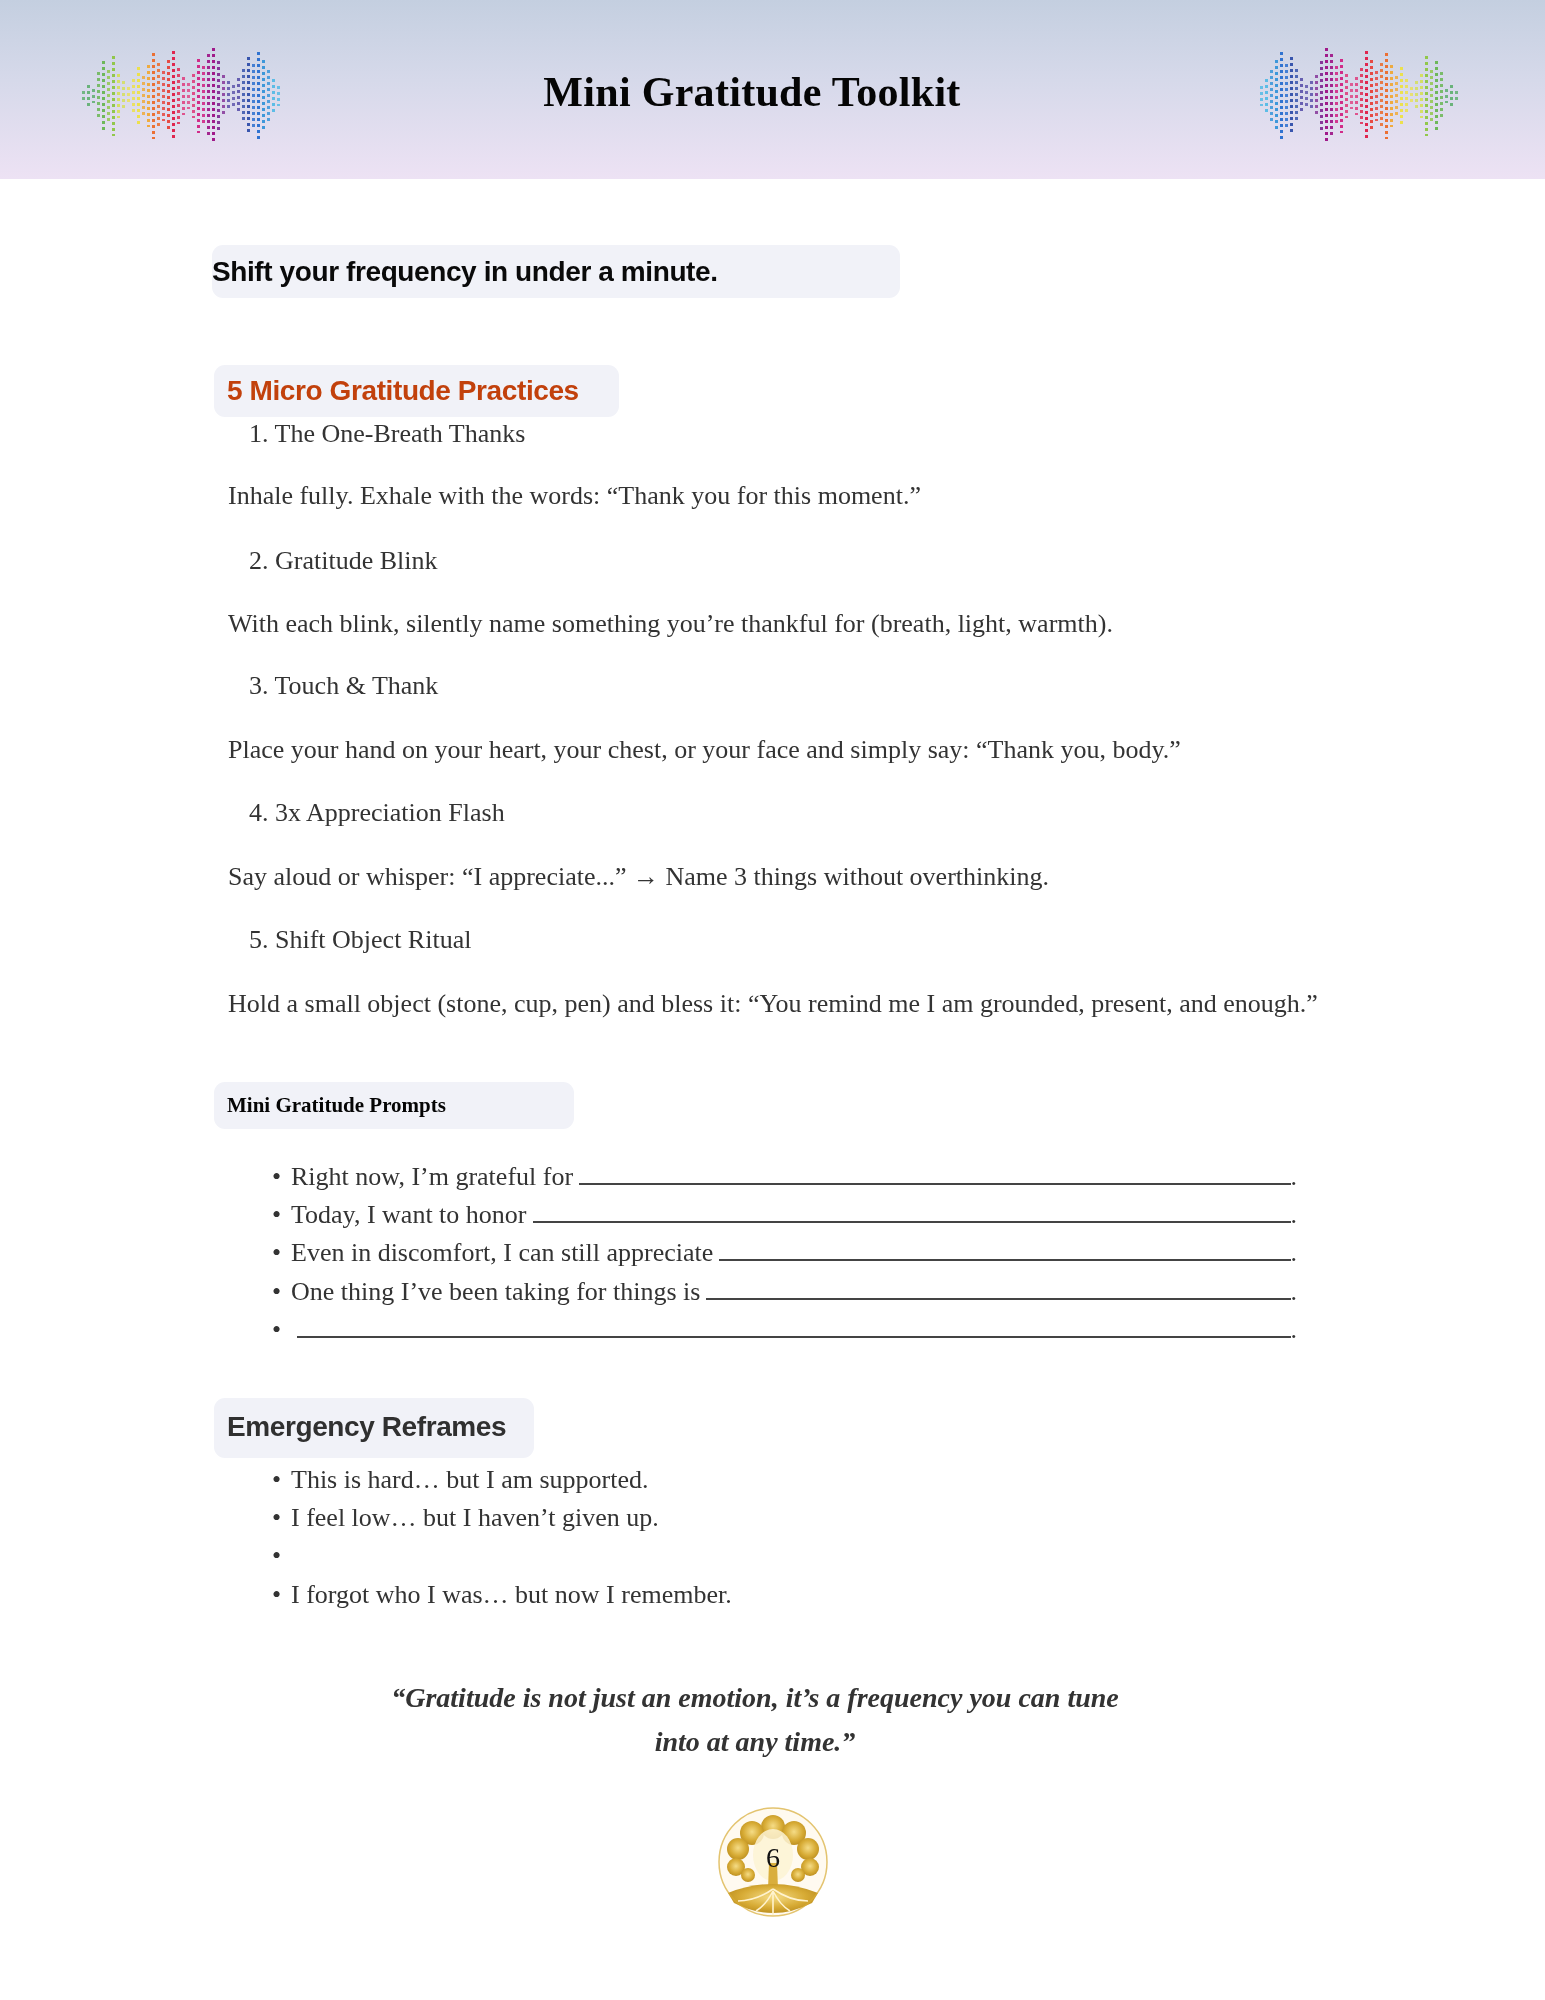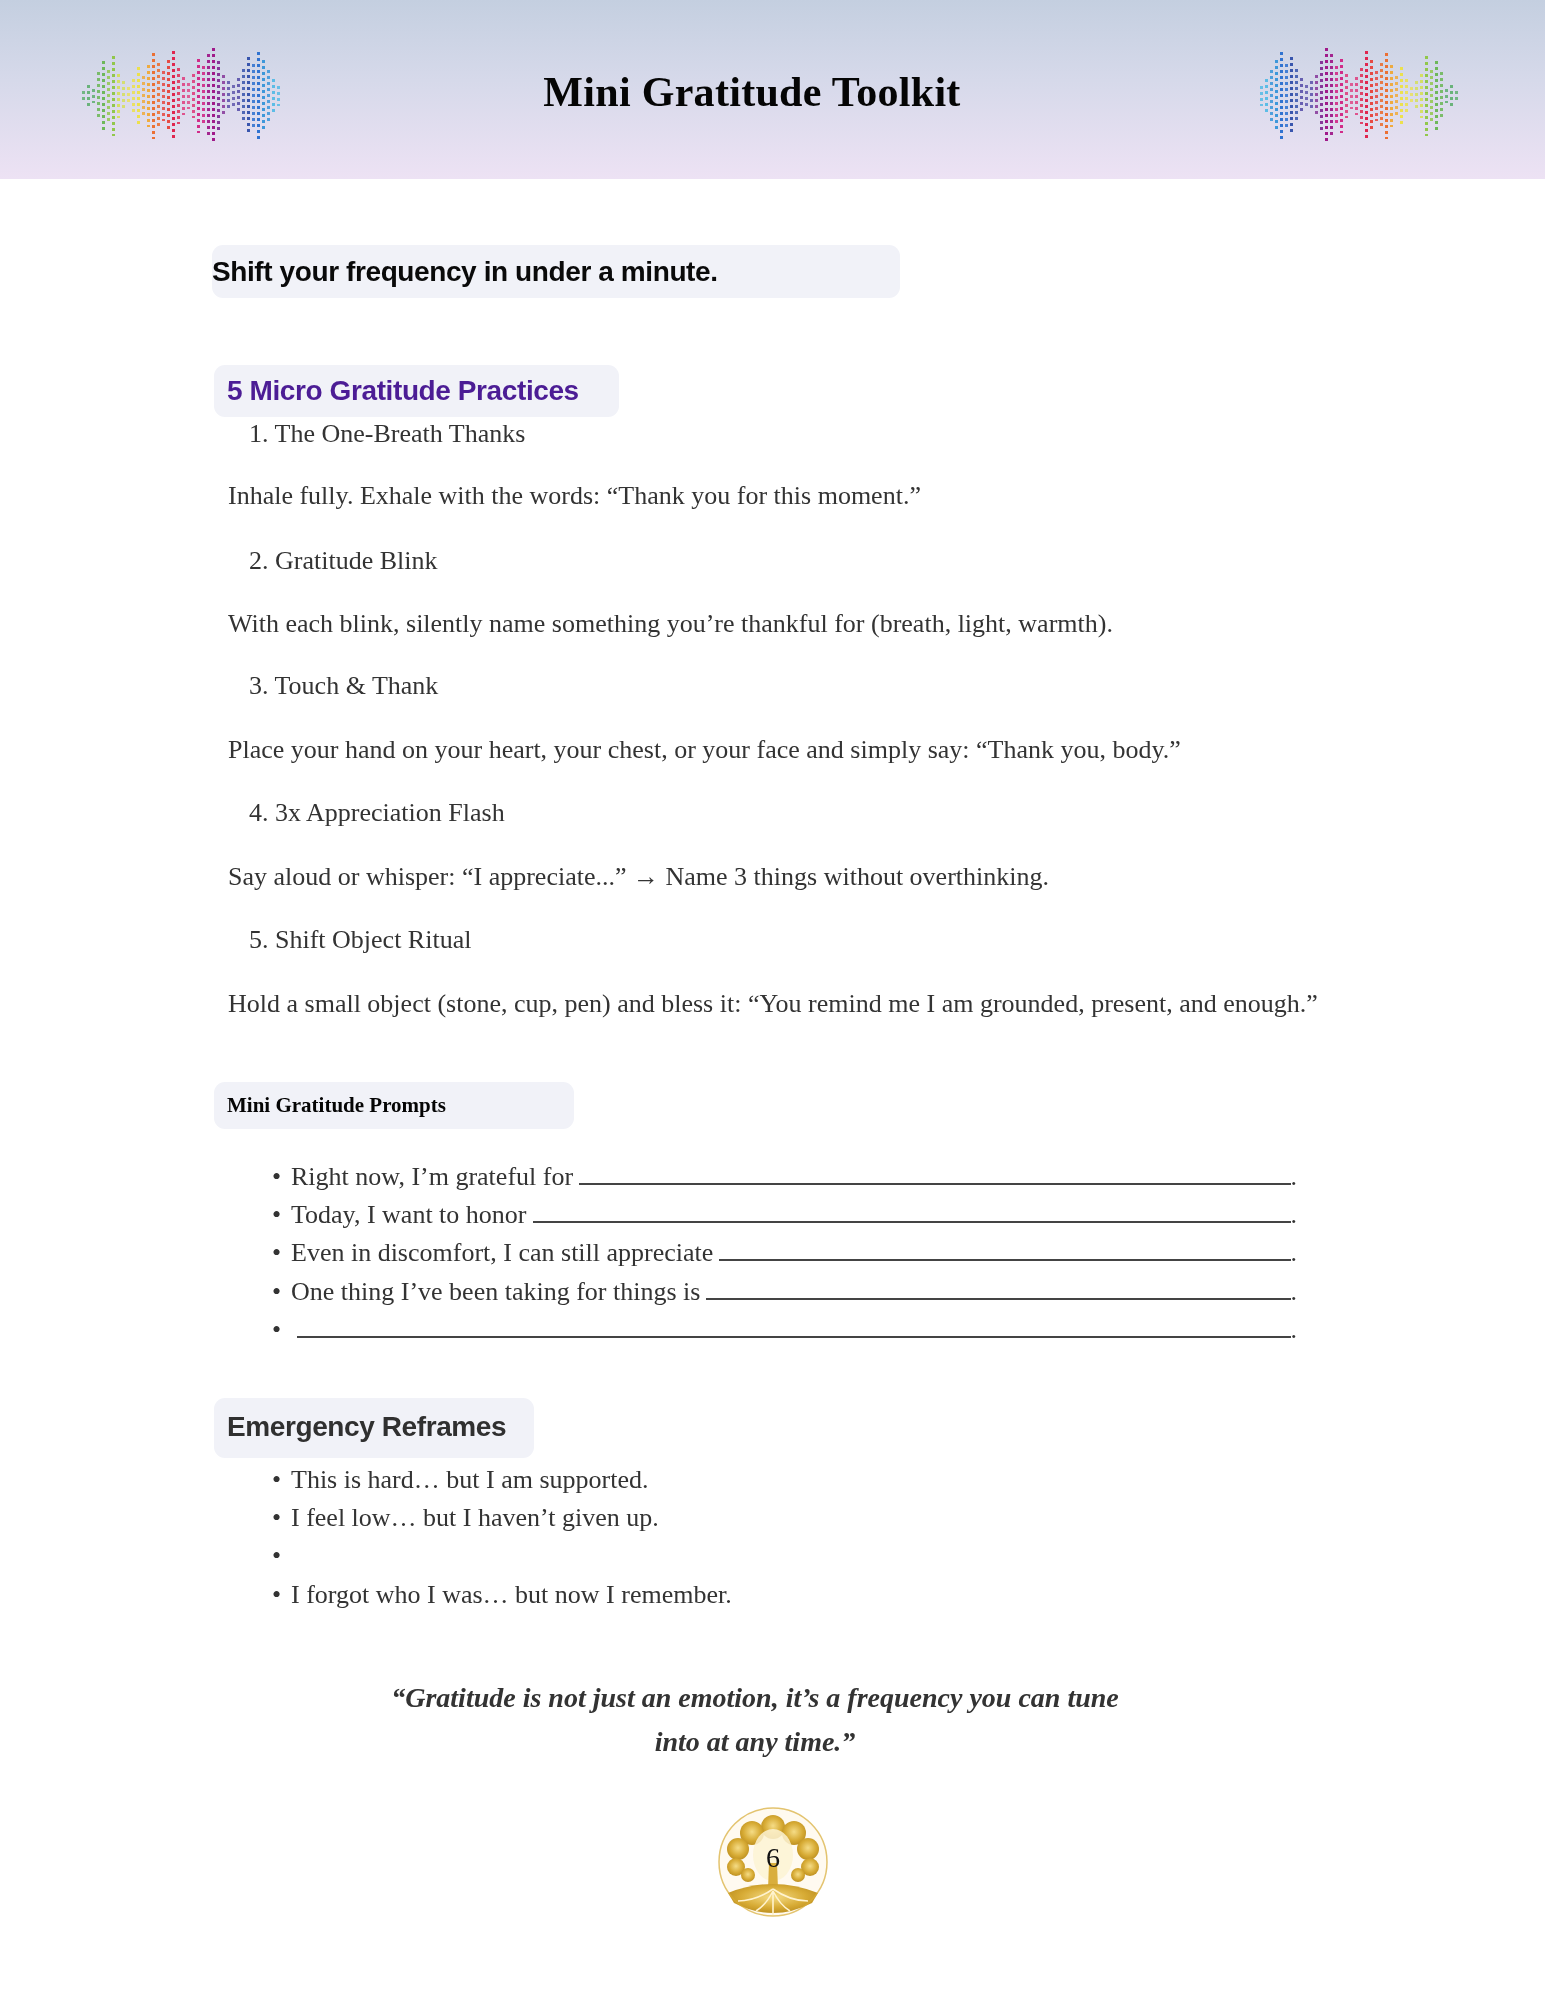--- a/index.html
+++ b/index.html
@@ -37,21 +37,21 @@
   .pill-sans {
     font-family: "Liberation Sans", "DejaVu Sans", sans-serif; font-weight: bold;
   }
   .pill-tagline {
     left: 212px; top: 245px; width: 688px; height: 53px;
     font-size: 28px; line-height: 53px; color: #0a0a0a;
     letter-spacing: -0.4px;
   }
   .pill-practices {
     left: 214px; top: 365px; width: 405px; height: 52px;
-    padding-left: 13px; font-size: 28px; line-height: 52px; color: #4c1d95;
+    padding-left: 13px; font-size: 28px; line-height: 52px; color: #c2410c;
     letter-spacing: -0.4px;
   }
   .pill-prompts {
     left: 214px; top: 1082px; width: 360px; height: 47px;
     padding-left: 13px; font-family: "Liberation Serif", "DejaVu Serif", serif;
     font-weight: bold; font-size: 21px; line-height: 47px; color: #050505;
   }
   .pill-reframes {
     left: 214px; top: 1398px; width: 320px; height: 60px;
     padding-left: 13px; font-size: 28px; line-height: 58px; color: #303030;

